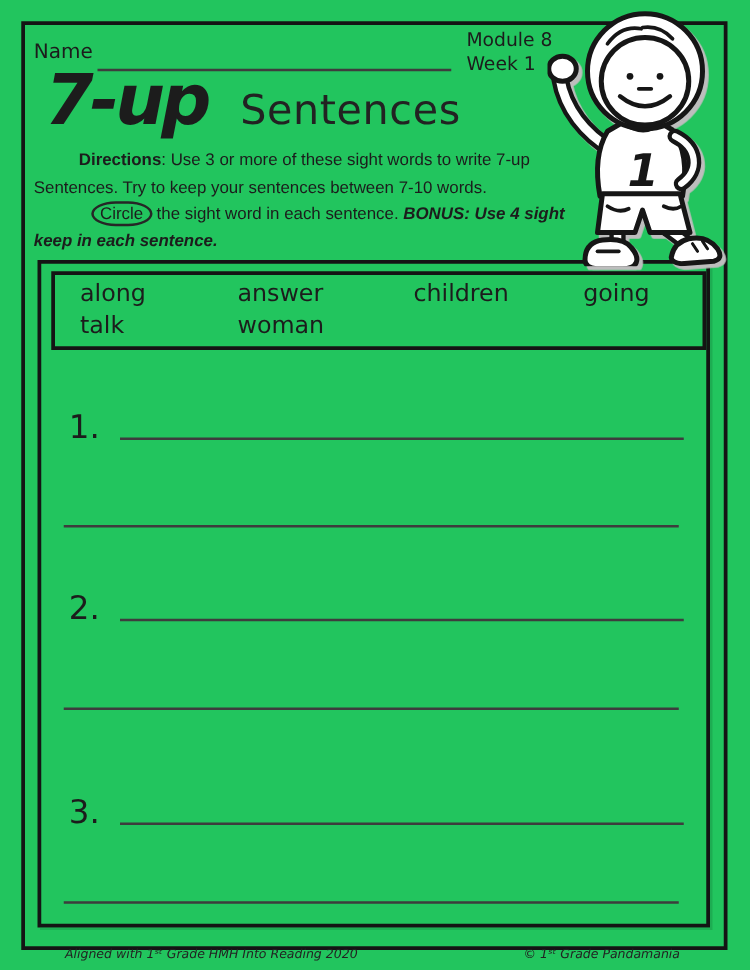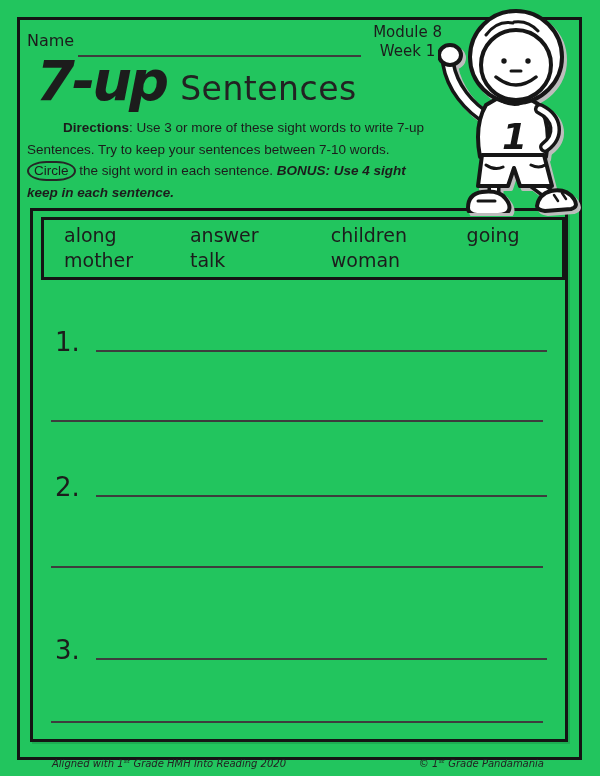--- a/index.html
+++ b/index.html
@@ -8,33 +8,33 @@
     font-family:"DejaVu Sans", sans-serif; color:#1c1c1c; overflow:hidden;
   }
   .frame {
     position:absolute; left:17px; top:17px; width:559px; height:737px;
     border:3px solid #141414;
   }
   
   .name-label { position:absolute; left:27px; top:31px; font-size:16px; }
   .name-line  { position:absolute; left:78px; top:34px; width:283px; height:21px;
                 border-bottom:2px solid #3d3d3d; }
-  .module-block { position:absolute; right:158px; top:23px; text-align:center;
+  .module-block { position:absolute; right:158px; top:23px; text-align:left;
                   font-size:15px; line-height:19px; }
-  .title { position:absolute; left:36px; top:48px; display:flex; align-items:baseline; gap:14px; white-space:nowrap; }
+  .title { position:absolute; left:36px; top:48px; display:flex; align-items:baseline; gap:26px; white-space:nowrap; }
   .title-script { font-size:56px; font-weight:900; font-style:italic; letter-spacing:-3px; }
   .title-rest   { font-size:33px; font-weight:400; letter-spacing:0.5px; color:#222; }
   
   .directions { position:absolute; left:27px; top:117px; width:452px;
                 font-family:"Liberation Sans", sans-serif;
                 font-size:13.5px; line-height:21.5px; }
   .directions b { font-weight:bold;padding-left:36px; }
   .bonus { font-style:italic; font-weight:bold; }
   .circled { display:inline-block; border:2px solid #262626; border-radius:50% / 62%;
-             padding:0 5px 1px 5px; line-height:15px; }
+             padding:0 5px 1px 5px; line-height:15px;margin-left:46px; }
   
   .big-box { position:absolute; left:30px; top:208px; width:532px; height:528px;
              border:3px solid #141414; box-shadow:2px 2px 0 rgba(0,0,0,0.12); }
   .word-bank { position:absolute; left:8px; right:0; top:6px;
                border:3px solid #141414; padding:3px 4px 4px 20px;
                display:grid; grid-template-columns:25.5% 28.5% 27.5% 18.5%;
                font-size:19px; line-height:25px; }
   .sent-row { position:absolute; left:22px; right:18px; height:32px;
               display:flex; align-items:flex-end; }
   .sent-num { font-size:26px; line-height:32px; }
@@ -110,21 +110,20 @@
     <div class="bonus">keep in each sentence.</div>
   </div>
 
   <div class="big-box">
 
     <div class="word-bank">
       <span>along</span>
       <span>answer</span>
       <span>children</span>
       <span>going</span>
-      <span>mother</span>
       <span>talk</span>
       <span>woman</span>
     </div>
 
     <div class="sent-row" style="top:115px">
       <span class="sent-num">1.</span>
       <span class="write-line"></span>
     </div>
     <div class="cont-line" style="top:209px"></div>
 

